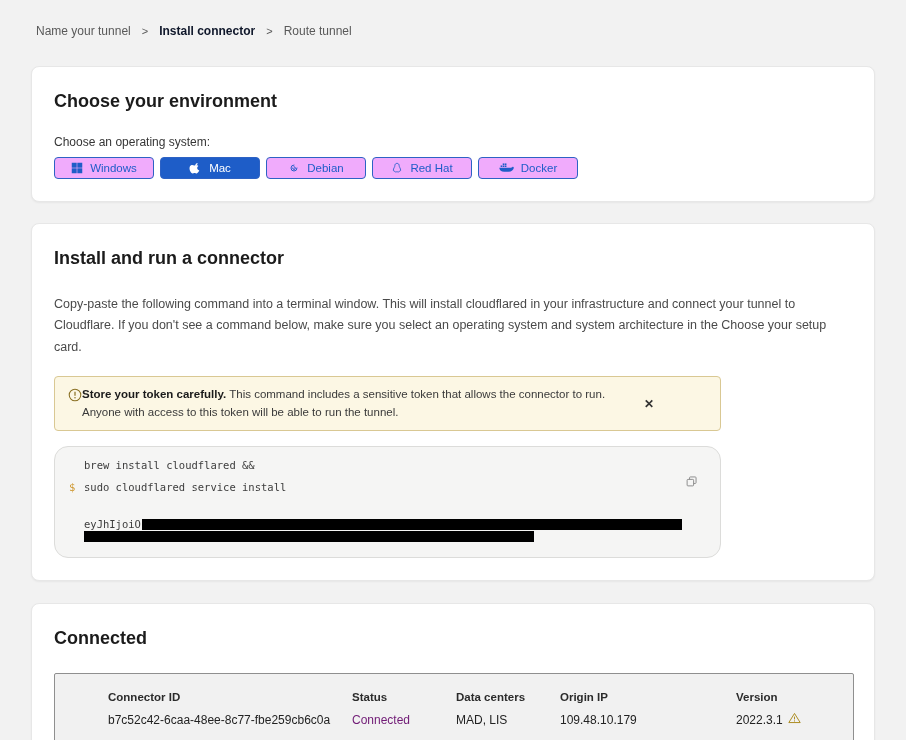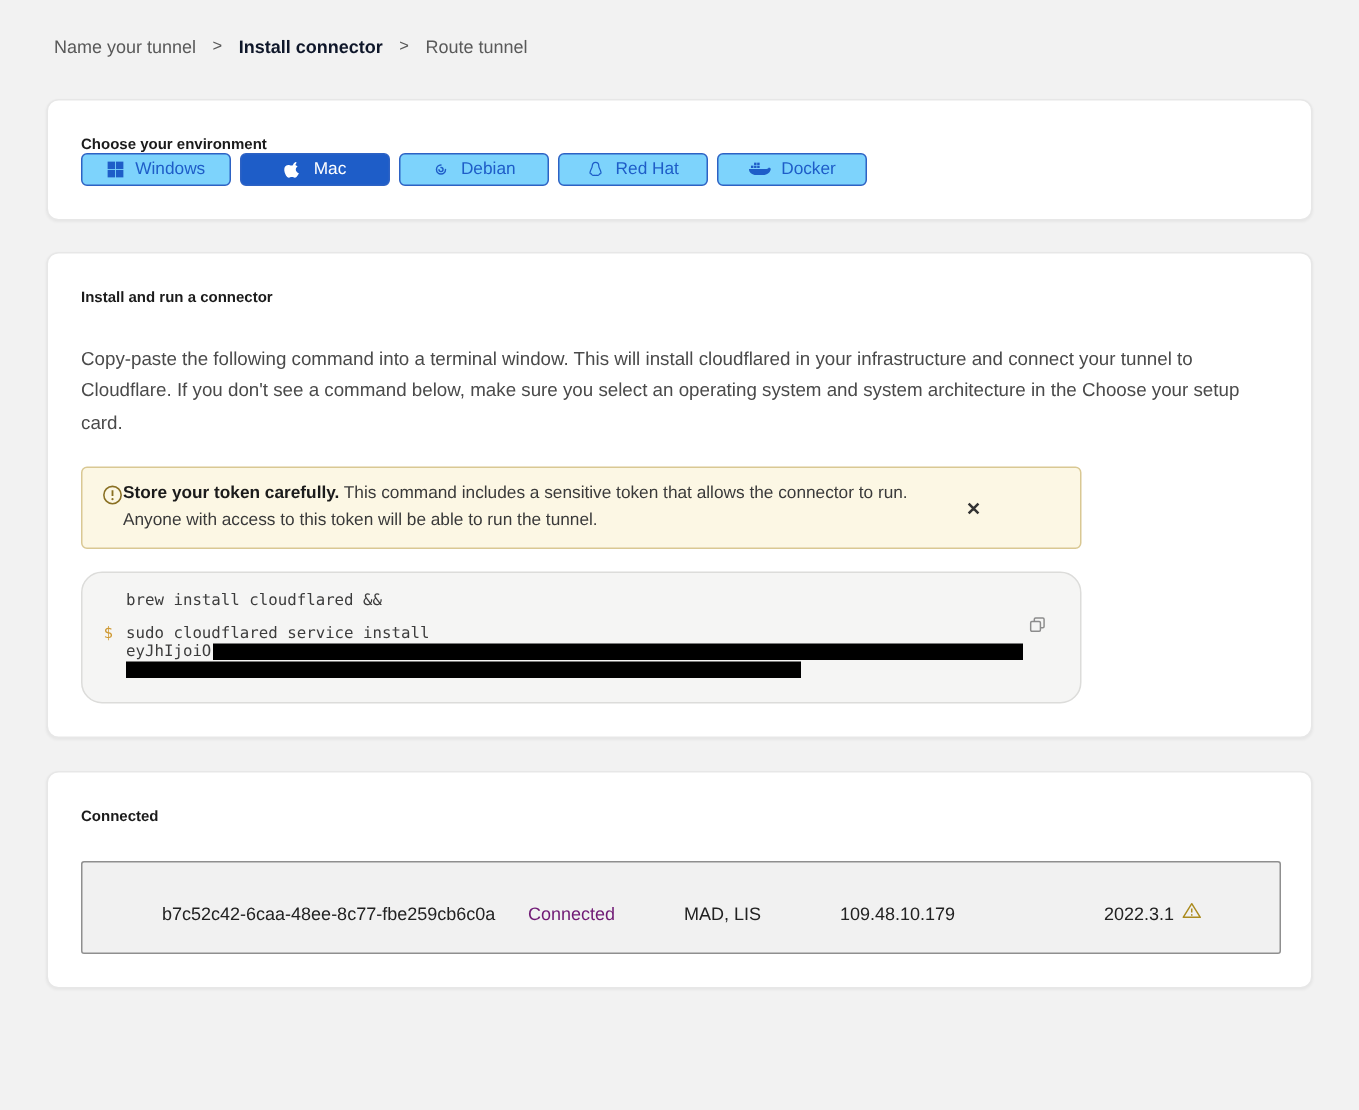--- a/index.html
+++ b/index.html
@@ -30,33 +30,33 @@
     border: 1px solid #e7e7e7;
     border-radius: 8px;
     box-shadow: 0 1px 2px rgba(0,0,0,0.05);
     padding: 24px 22px 22px 22px;
   }
   .card-1 { margin-top: 28px; }
   .card-2 { margin-top: 21px; }
   .card-3 { margin-top: 22px; }
   .card h2 {
     margin: 0;
-    font-size: 10px;
+    font-size: 18px;
     font-weight: bold;
     color: #1b1b1b;
   }
 
   
   .os-label { margin: 23px 0 8px 0; font-size: 12px; color: #363636; }
   .os-row { display: flex; gap: 6px; }
   .os-btn {
     width: 100px; height: 22px;
     border: 1px solid #2d62c4;
     border-radius: 4px;
-    background: #7dd3fc;
+    background: #f0abfc;
     color: #1e5dc8;
     font-size: 11.5px;
     font-family: "Liberation Sans", sans-serif;
     display: flex; align-items: center; justify-content: center; gap: 7px;
     cursor: pointer;
     padding: 0;
   }
   .os-btn.selected { background: #1e5dc8; color: #fff; }
   .os-btn svg { display: block; }
 
@@ -99,21 +99,21 @@
     border-radius: 14px;
     padding: 12px 14px 13px 14px;
     font-family: "DejaVu Sans Mono", monospace;
     font-size: 10.5px;
     line-height: 12px;
     color: #3c3c3c;
   }
   .code-row { display: flex; }
   .code-gutter { width: 15px; flex: 0 0 auto; color: #cf9a35; }
   .code-spacer { height: 10px; }
-  .token-line { display: flex; align-items: center; }
+  .token-line { display: flex; align-items: center; margin-top: 25px; }
   .redact { background: #000; height: 11px; display: inline-block; }
   .redact-1 { width: 540px; margin-left: 1px; }
   .redact-2 { width: 450px; margin-top: 1px; }
   .copy-btn {
     position: absolute; right: 22px; top: 28px;
     background: none; border: none; padding: 0; cursor: pointer;
   }
 
   
   .conn-table {
@@ -140,20 +140,21 @@
 <nav class="breadcrumb">
   <span class="step">Name your tunnel</span>
   <span class="sep">&gt;</span>
   <span class="step active">Install connector</span>
   <span class="sep">&gt;</span>
   <span class="step">Route tunnel</span>
 </nav>
 
 <section class="card card-1">
   <h2>Choose your environment</h2>
+  <div class="os-label">Choose an operating system:</div>
   <div class="os-row">
 
     <button class="os-btn">
       <span>
         <svg width="12" height="12" viewBox="0 0 16 16">
           <rect x="1" y="1" width="6.6" height="6.6" fill="#1e5dc8"></rect>
           <rect x="8.4" y="1" width="6.6" height="6.6" fill="#1e5dc8"></rect>
           <rect x="1" y="8.4" width="6.6" height="6.6" fill="#1e5dc8"></rect>
           <rect x="8.4" y="8.4" width="6.6" height="6.6" fill="#1e5dc8"></rect>
         </svg>
@@ -247,20 +248,27 @@
         <rect x="2.6" y="5.4" width="8" height="8" rx="1"></rect>
         <path d="M5.6 5.4 V3.4 a1 1 0 0 1 1-1 h6 a1 1 0 0 1 1 1 v6 a1 1 0 0 1 -1 1 h-2"></path>
       </svg>
     </button>
   </div>
 </section>
 
 <section class="card card-3">
   <h2>Connected</h2>
   <div class="conn-table">
+    <div class="conn-grid conn-head">
+      <span>Connector ID</span>
+      <span>Status</span>
+      <span>Data centers</span>
+      <span>Origin IP</span>
+      <span>Version</span>
+    </div>
     <div class="conn-grid conn-row">
       <span>b7c52c42-6caa-48ee-8c77-fbe259cb6c0a</span>
       <span class="status-connected">Connected</span>
       <span>MAD, LIS</span>
       <span>109.48.10.179</span>
       <span class="version-cell">
         <span>2022.3.1</span>
         <span>
           <svg width="13" height="12" viewBox="0 0 16 14" fill="none" stroke="#ab8b1f" stroke-width="1.2" stroke-linejoin="round">
             <path d="M8 1.4 L15 12.6 H1 Z"></path>

